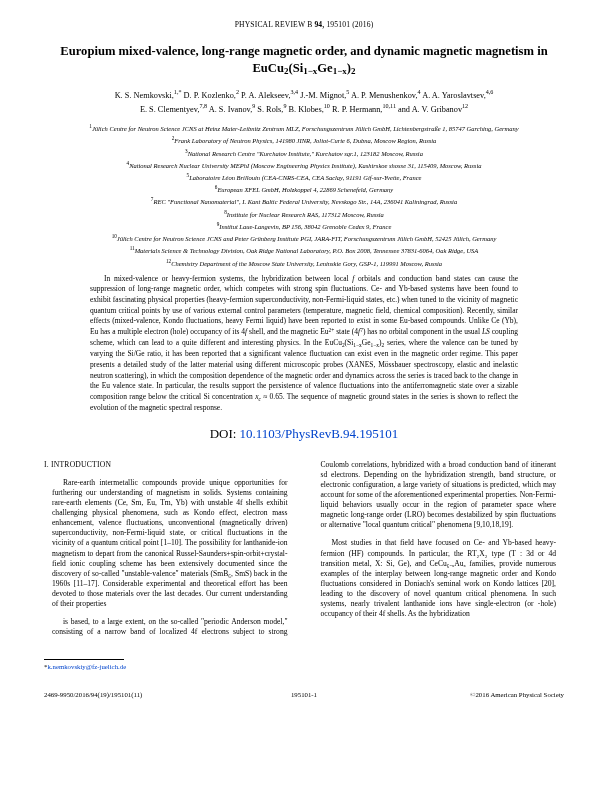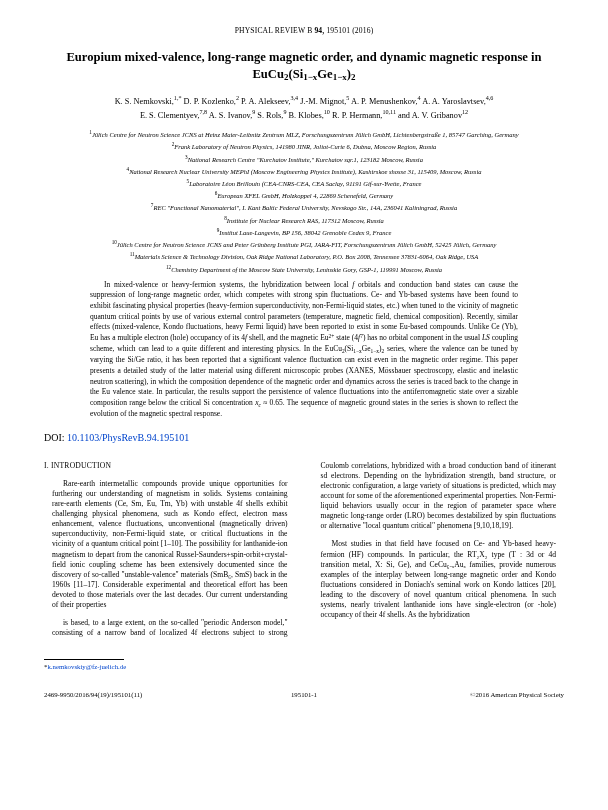--- a/index.html
+++ b/index.html
@@ -11,21 +11,21 @@
     height: 810px;
     background: #ffffff;
     font-family: "Liberation Serif", serif;
     color: #000000;
   }
   .page {
     position: relative;
     width: 608px;
     height: 716px;
     box-sizing: border-box;
-    padding: 26px 44px 0 44px;
+    padding: 20px 44px 0 44px;
     font-family: Liberation Serif, serif;
   }
   .journal-header {
     text-align: center;
     font-size: 7.6px;
     letter-spacing: 0.02em;
     margin-bottom: 14px;
   }
   .journal-header .bold {
     font-weight: bold;
@@ -72,22 +72,22 @@
     margin-bottom: 12px;
   }
   .abstract {
     font-size: 7.5px;
     line-height: 1.42;
     text-align: justify;
     margin: 0 46px 12px 46px;
     text-indent: 14px;
   }
   .doi {
-    text-align: left;
-    font-size: 10px;
+    text-align: center;
+    font-size: 13px;
     margin-bottom: 18px;
   }
   .doi a, .doi .link {
     color: #0044cc;
     text-decoration: none;
   }
   .columns {
     column-count: 2;
     column-gap: 17px;
     font-size: 7.6px;
@@ -152,21 +152,21 @@
 </head>
 <body>
 
 <div class="page">
 
   <div class="journal-header">
     PHYSICAL REVIEW B <span class="bold">94,</span> 195101 (2016)
   </div>
 
   <div class="title">
-    <span>Europium mixed-valence, long-range magnetic order, and dynamic magnetic response in</span><br>
+    <span>Europium mixed-valence, long-range magnetic order, and dynamic magnetic magnetism in</span><br>
     <span>EuCu<span class="sub">2</span>(Si<span class="sub">1−x</span>Ge<span class="sub">1−x</span>)<span class="sub">2</span></span>
   </div>
 
   <div class="authors">
     <span>K. S. Nemkovski,<sup>1,*</sup></span>
     <span>D. P. Kozlenko,<sup>2</sup></span>
     <span>P. A. Alekseev,<sup>3,4</sup></span>
     <span>J.-M. Mignot,<sup>5</sup></span>
     <span>A. P. Menushenkov,<sup>4</sup></span>
     <span>A. A. Yaroslavtsev,<sup>4,6</sup></span><br>

